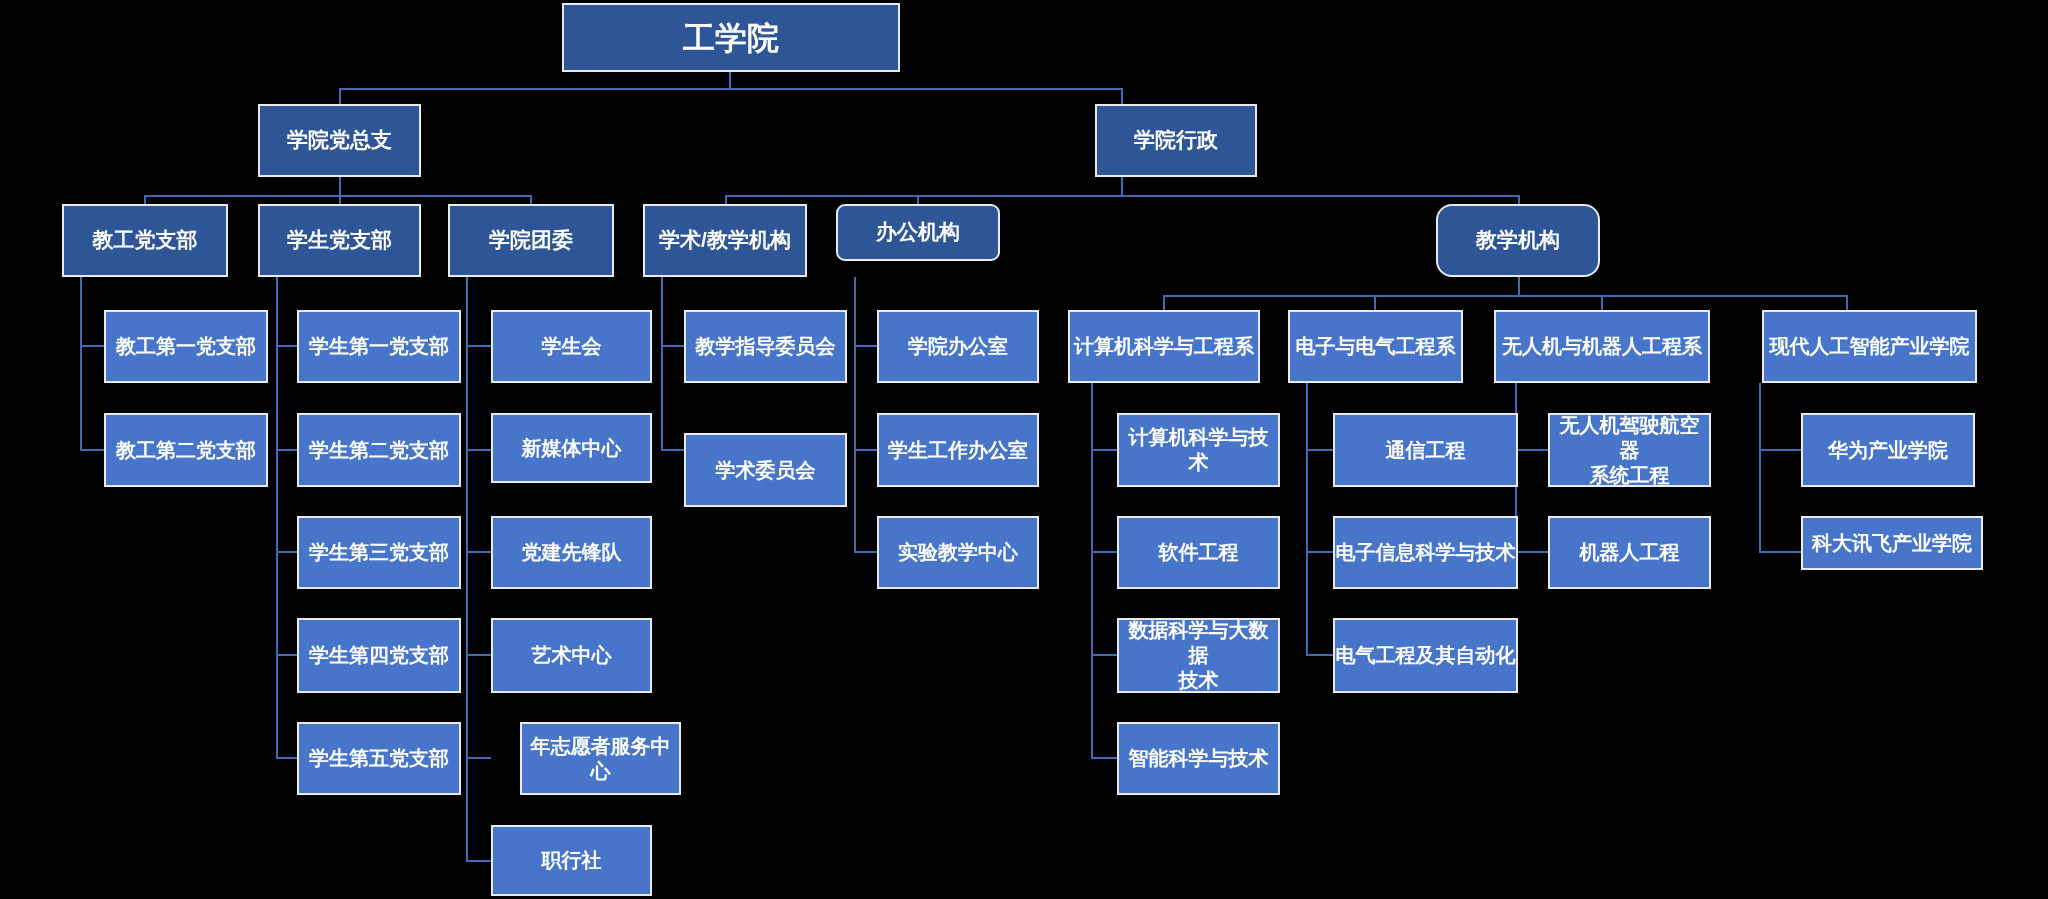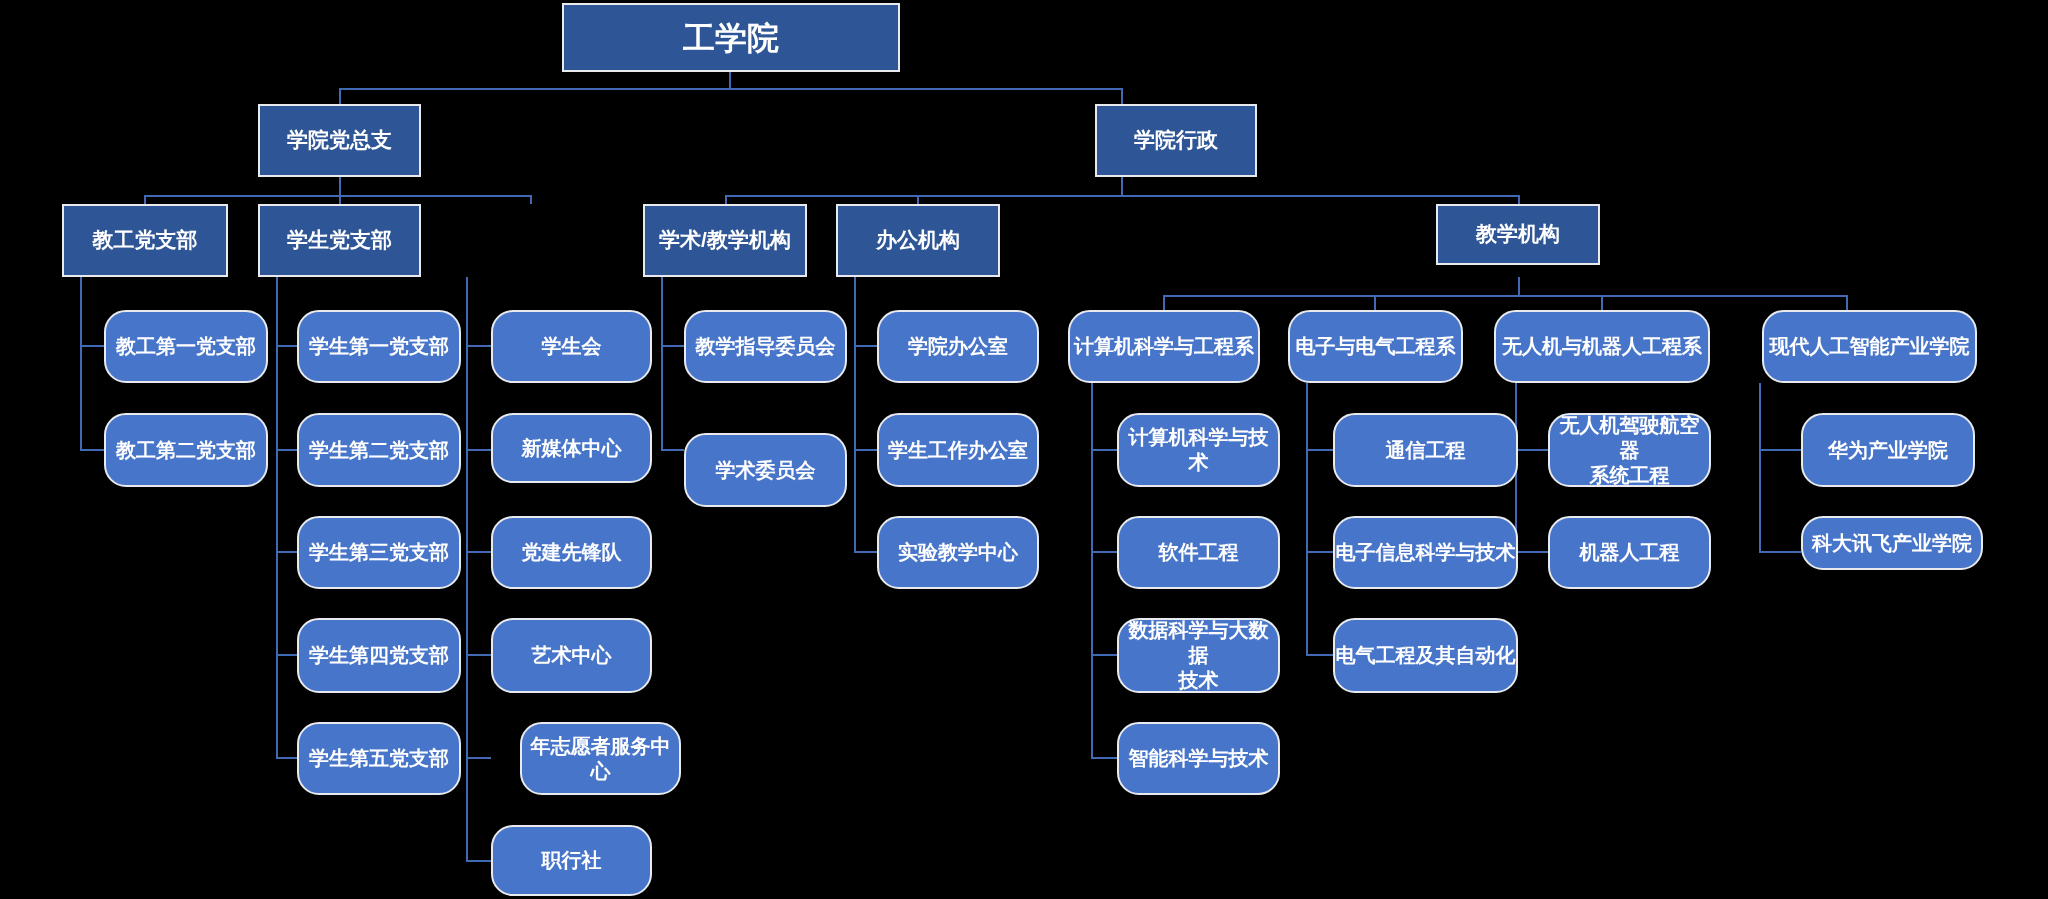--- a/index.html
+++ b/index.html
@@ -27,21 +27,21 @@
     justify-content: center;
     text-align: center;
     color: var(--text, #FFFFFF);
     font-weight: bold;
     border: 2px solid var(--border, #E8EAEE);
     white-space: pre-line;
     line-height: 1.25;
     cursor: default;
   }
   .node.dark { background: var(--dark, #2E5595); }
-  .node.light { background: var(--light, #4775CA); border-radius: 22px; }
+  .node.light { background: var(--light, #4775CA); }
 </style>
 </head>
 <body>
 
 <div class="canvas">
     <div class="cline" style="left: 729px; top: 72px; width: 2px; height: 17px;"></div>
     <div class="cline" style="left: 339px; top: 88px; width: 784px; height: 2px;"></div>
     <div class="cline" style="left: 339px; top: 88px; width: 2px; height: 16px;"></div>
     <div class="cline" style="left: 1121px; top: 88px; width: 2px; height: 16px;"></div>
     <div class="cline" style="left: 339px; top: 177px; width: 2px; height: 20px;"></div>
@@ -96,23 +96,24 @@
     <div class="cline" style="left: 1515px; top: 449px; width: 33px; height: 2px;"></div>
     <div class="cline" style="left: 1515px; top: 551px; width: 33px; height: 2px;"></div>
     <div class="cline" style="left: 1759px; top: 383px; width: 2px; height: 170px;"></div>
     <div class="cline" style="left: 1759px; top: 449px; width: 42px; height: 2px;"></div>
     <div class="cline" style="left: 1759px; top: 551px; width: 42px; height: 2px;"></div>
     <div class="node dark" style="left: 562px; top: 3px; width: 338px; height: 69px; font-size: 32px;">工学院</div>
     <div class="node dark" style="left: 258px; top: 104px; width: 163px; height: 73px; font-size: 21px;">学院党总支</div>
     <div class="node dark" style="left: 1095px; top: 104px; width: 162px; height: 73px; font-size: 21px;">学院行政</div>
     <div class="node dark" style="left: 62px; top: 204px; width: 166px; height: 73px; font-size: 21px;">教工党支部</div>
     <div class="node dark" style="left: 258px; top: 204px; width: 163px; height: 73px; font-size: 21px;">学生党支部</div>
+    <div class="node dark" style="left: 448px; top: 204px; width: 166px; height: 73px; font-size: 21px;">学院团委</div>
     <div class="node dark" style="left: 643px; top: 204px; width: 164px; height: 73px; font-size: 21px;">学术/教学机构</div>
-    <div class="node dark" style="left: 836px; top: 204px; width: 164px; height: 73px; font-size: 21px;">办公机构</div>
-    <div class="node dark" style="left: 1436px; top: 204px; width: 164px; height: 61px; font-size: 21px;">教学机构</div>
+    <div class="node dark" style="left: 836px; top: 204px; width: 164px; height: 57px; font-size: 21px; border-radius: 9px;">办公机构</div>
+    <div class="node dark" style="left: 1436px; top: 204px; width: 164px; height: 73px; font-size: 21px; border-radius: 16px;">教学机构</div>
     <div class="node light" style="left: 104px; top: 310px; width: 164px; height: 73px; font-size: 20px;">教工第一党支部</div>
     <div class="node light" style="left: 104px; top: 413px; width: 164px; height: 74px; font-size: 20px;">教工第二党支部</div>
     <div class="node light" style="left: 297px; top: 310px; width: 164px; height: 73px; font-size: 20px;">学生第一党支部</div>
     <div class="node light" style="left: 297px; top: 413px; width: 164px; height: 74px; font-size: 20px;">学生第二党支部</div>
     <div class="node light" style="left: 297px; top: 516px; width: 164px; height: 73px; font-size: 20px;">学生第三党支部</div>
     <div class="node light" style="left: 297px; top: 618px; width: 164px; height: 75px; font-size: 20px;">学生第四党支部</div>
     <div class="node light" style="left: 297px; top: 722px; width: 164px; height: 73px; font-size: 20px;">学生第五党支部</div>
     <div class="node light" style="left: 491px; top: 310px; width: 161px; height: 73px; font-size: 20px;">学生会</div>
     <div class="node light" style="left: 491px; top: 413px; width: 161px; height: 70px; font-size: 20px;">新媒体中心</div>
     <div class="node light" style="left: 491px; top: 516px; width: 161px; height: 73px; font-size: 20px;">党建先锋队</div>

